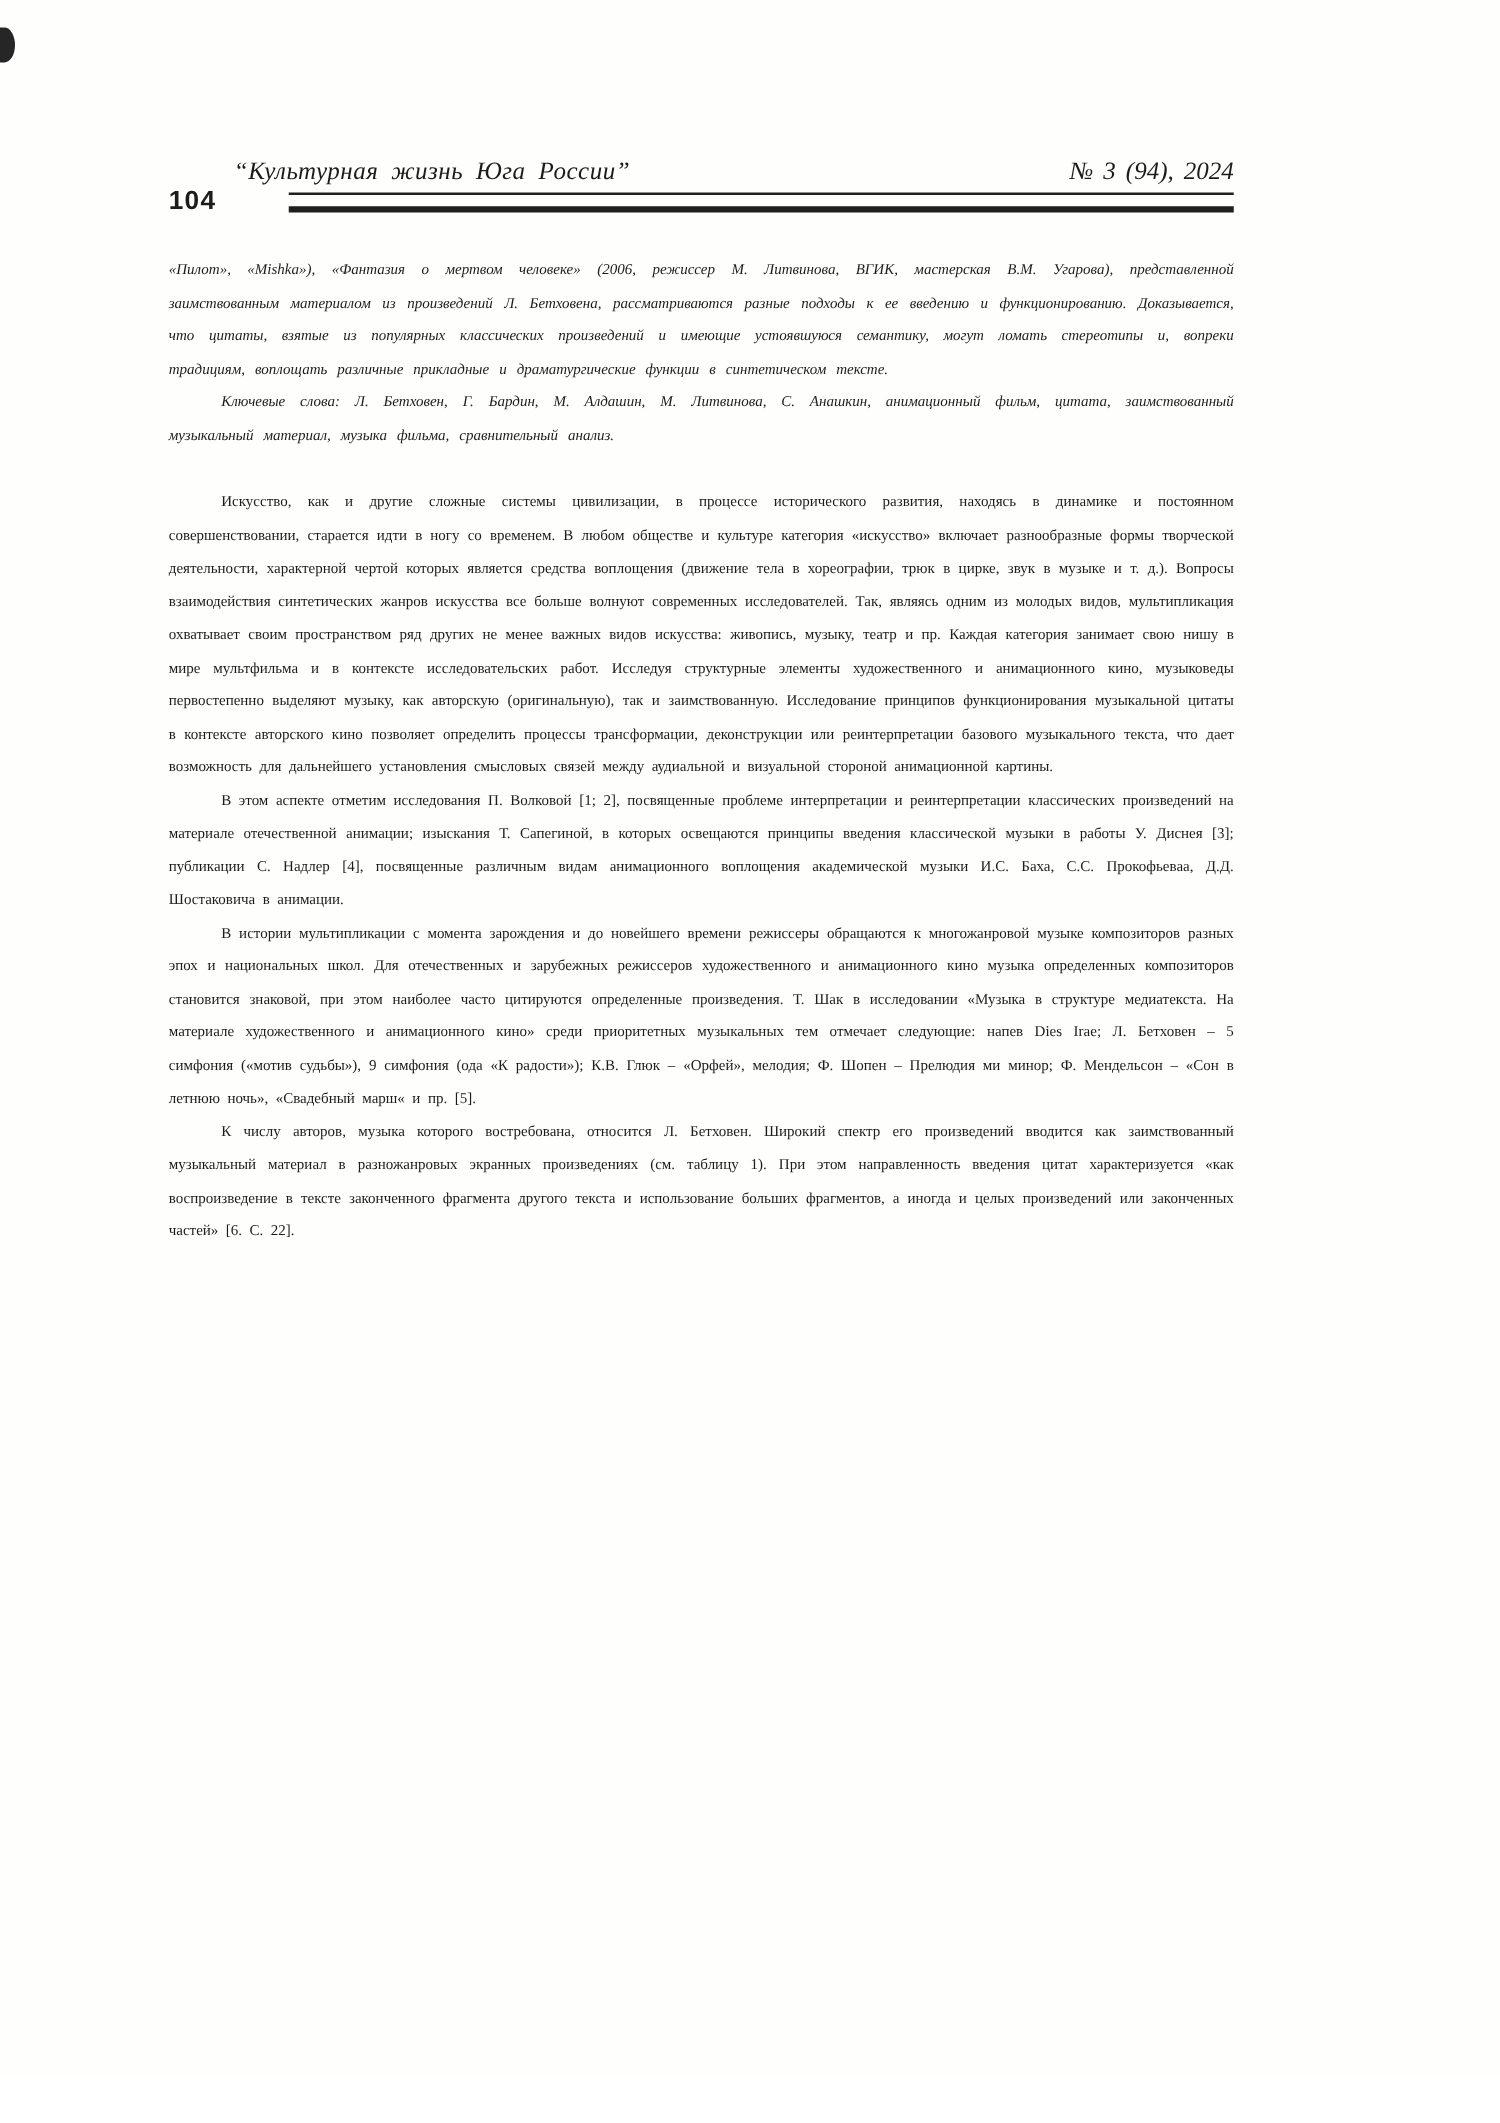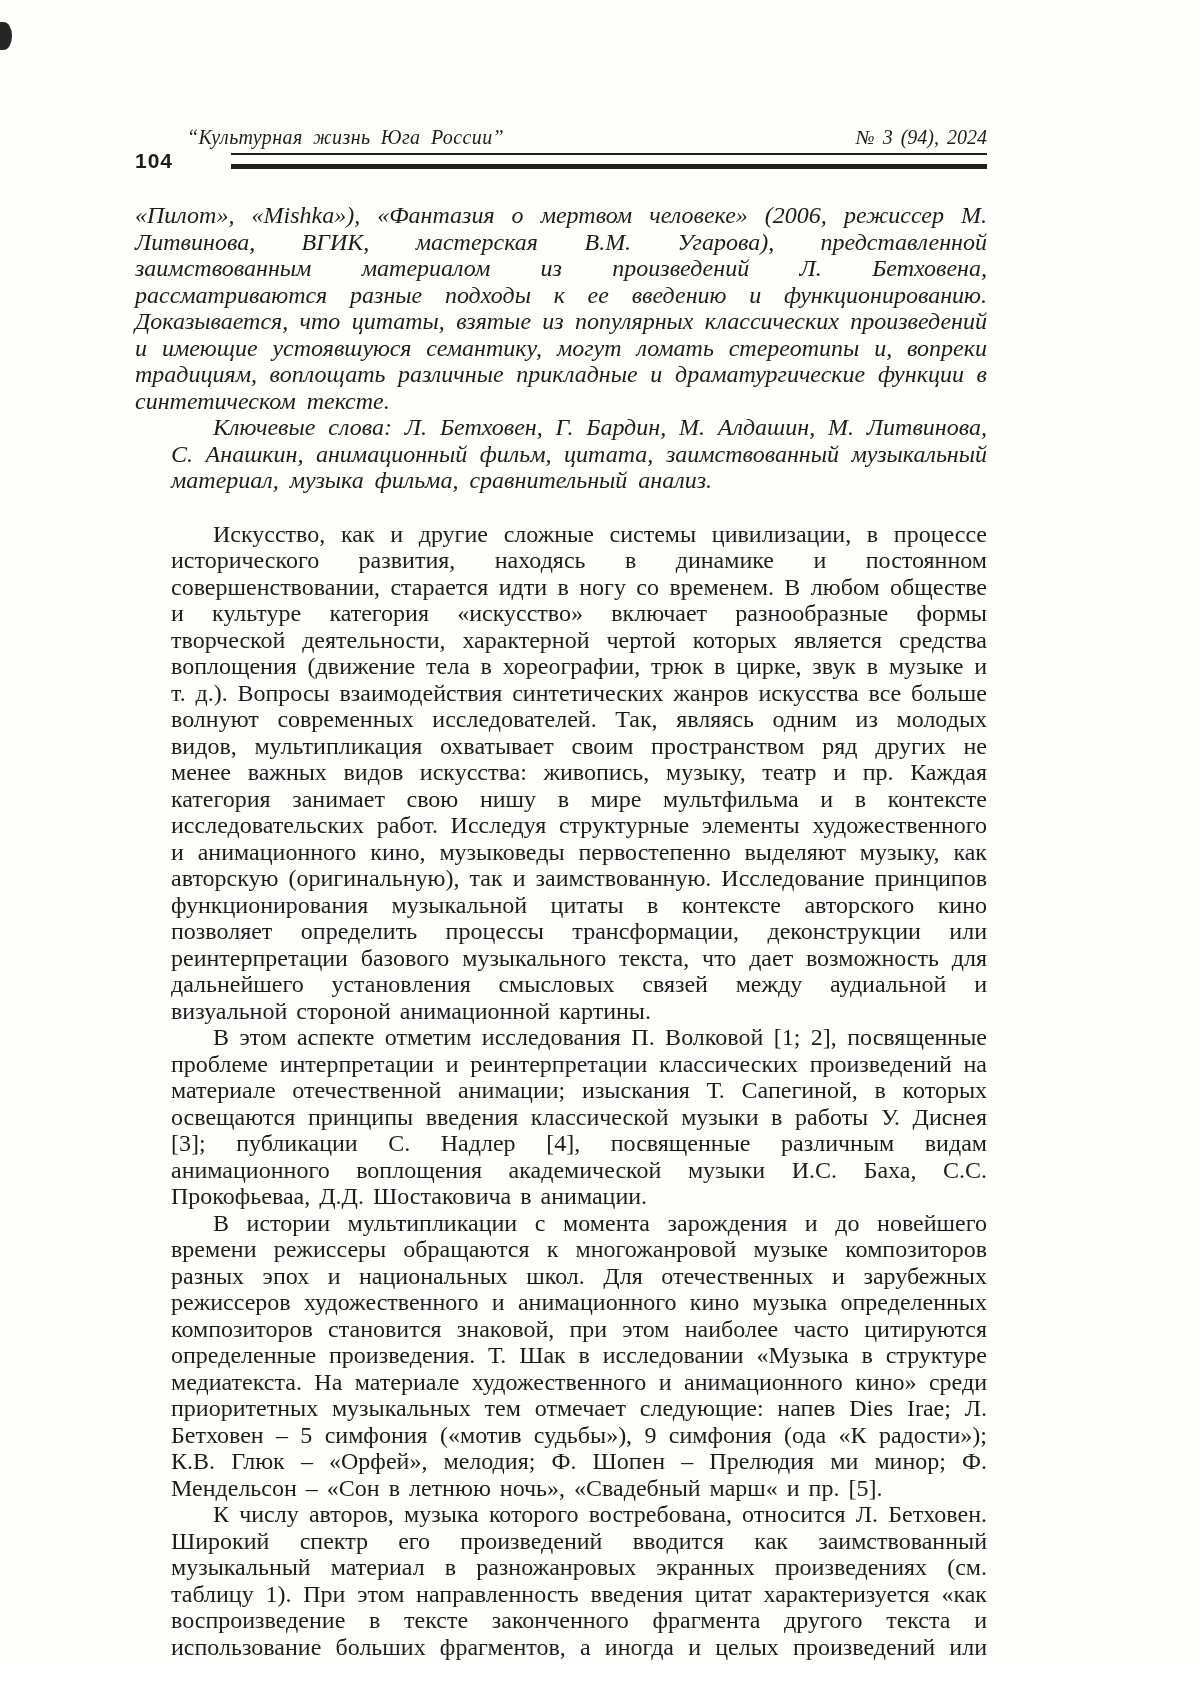--- a/index.html
+++ b/index.html
@@ -45,45 +45,45 @@
     padding-left: 52px;
     font-style: italic;
     font-size: 20px;
     line-height: 24px;
   }
   .journal-title { word-spacing: 5px; letter-spacing: 0.4px; }
   .issue-info    { word-spacing: 3px; margin-top: 32px; }
 
   .rule-row {
     display: flex;
-    align-items: center;
+    align-items: flex-end;
     margin-top: 2px;
     gap: 44px;
   }
   .page-number {
     width: 52px;
     font-family: "Liberation Sans", sans-serif;
     font-weight: 700;
     font-size: 21px;
     line-height: 18px;
     letter-spacing: 1px;
     padding-top: 1px;
   }
   .rules { flex: 1; padding-top: 0; }
   .rule-thin  { height: 2px; background: #1f1f1f; }
   .rule-thick { height: 5px; background: #1f1f1f; margin-top: 9px; }
 
   
   p {
-    font-size: 24px;
+    font-size: 12px;
     line-height: 26.5px;
     text-align: justify;
     word-spacing: 3px;
   }
-  p.indent { text-indent: 42px; margin-left: 36px; }
+  p.indent { text-indent: 42px; }
 
   .abstract-block {
     margin-top: 32px;
     font-style: italic;
   }
   .abstract-block p { word-spacing: 5px; }
 
   .main-text { margin-top: 27px; }
 </style>
 </head>

